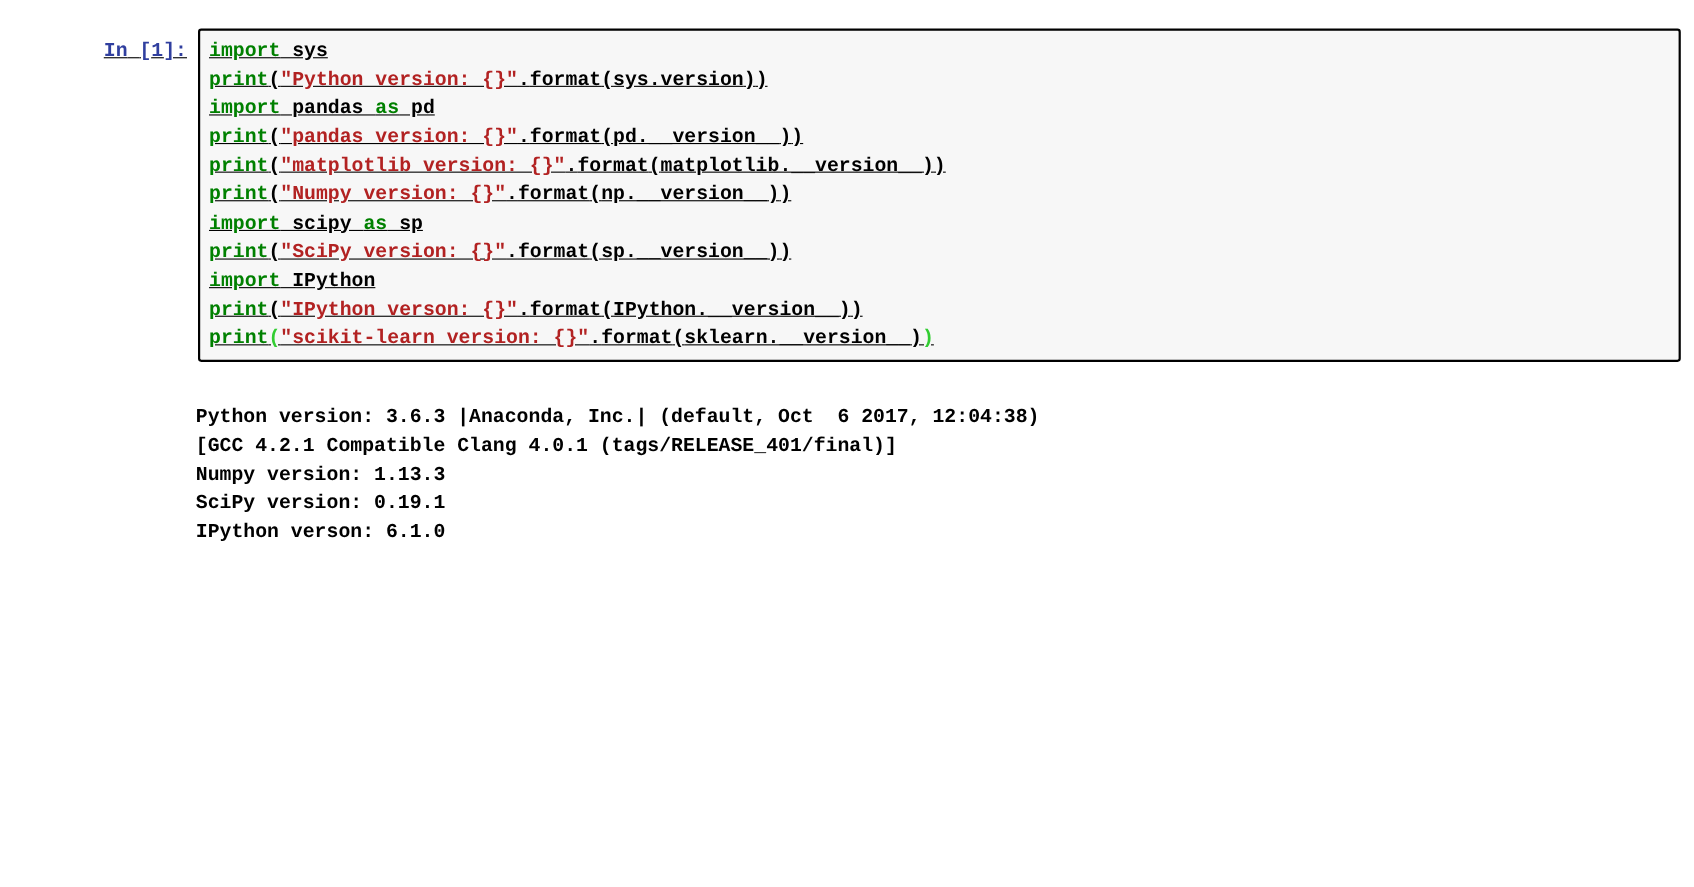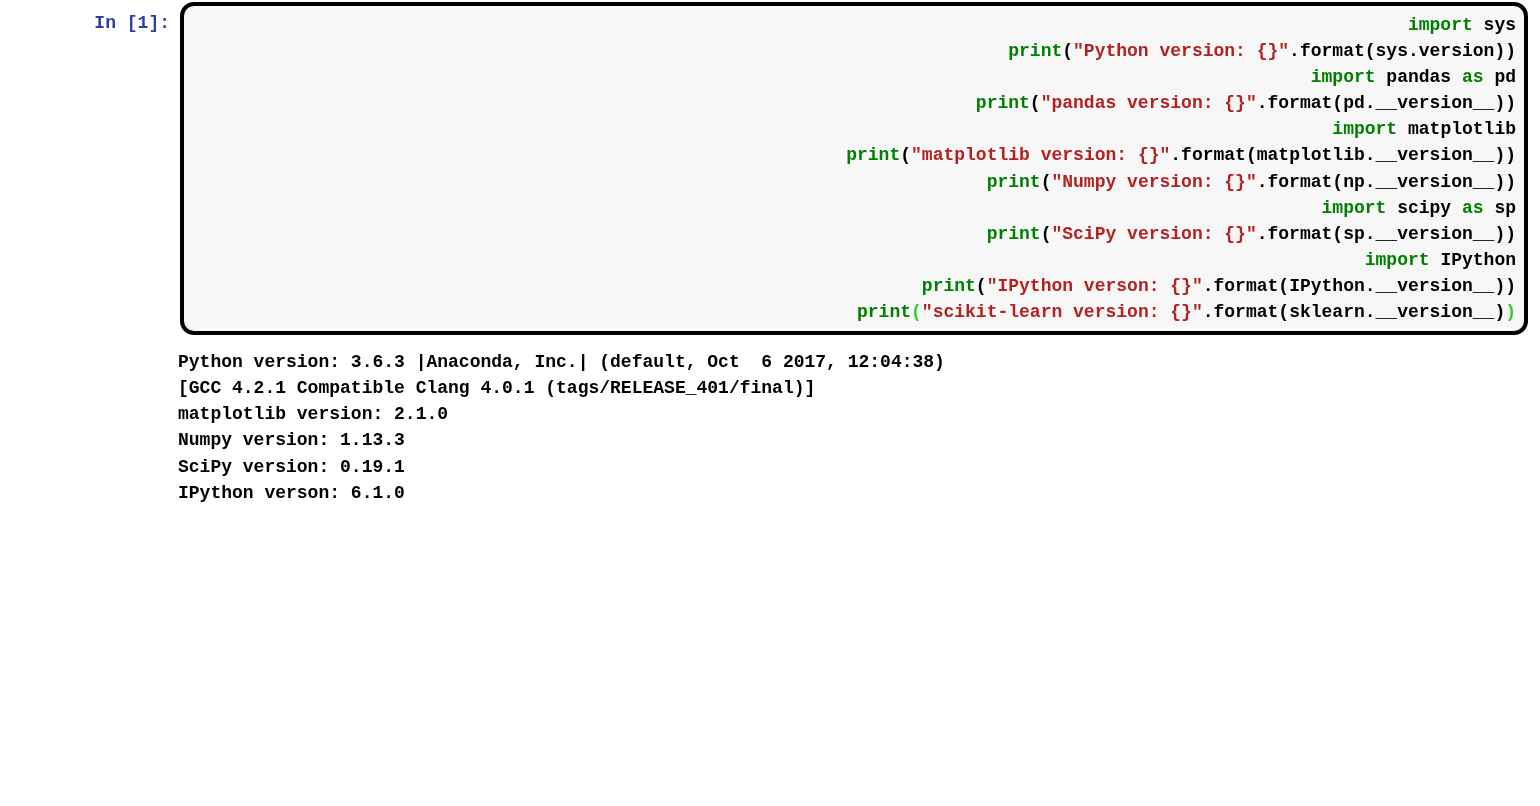--- a/index.html
+++ b/index.html
@@ -5,42 +5,42 @@
     body {
       margin: 0;
       padding: 0;
       background: #ffffff;
       font-family: Menlo, Monaco, Consolas, "Courier New", monospace;
       font-size: 18px;
       line-height: 1.45;
     }
     .cell {
       display: flex;
-      padding: 2px 0;
+      padding: 26px 0;
+      text-decoration: underline;
     }
     .prompt {
       width: 170px;
       flex-shrink: 0;
       text-align: right;
       padding-right: 10px;
       color: #303f9f;
       font-weight: bold;
       padding-top: 8px;
     }
     .prompt-bracket { color: #303f9f; }
     .prompt-num { color: #303f9f; }
     .prompt-in { color: #303f9f; }
     .input-area {
       flex: 1;
       background: #f7f7f7;
-      border: 4px solid #000000;
-      border-radius: 14px;
+      border: 2px solid #000000;
+      border-radius: 3px;
       padding: 6px 8px;
       margin-right: 12px;
-      text-align: right;
     }
     .output-row {
       display: flex;
       padding-top: 12px;
     }
     .output-spacer {
       width: 170px;
       flex-shrink: 0;
     }
     .output-area {
@@ -68,27 +68,26 @@
 
 <div class="cell">
   <div class="prompt">
     <span class="prompt-in">In</span><span> </span><span class="prompt-bracket">[</span><span class="prompt-num">1</span><span class="prompt-bracket">]:</span>
   </div>
   <div class="input-area">
     <div class="code-line"><span class="kw">import</span><span class="nm"> sys</span></div>
     <div class="code-line"><span class="fn">print</span><span class="paren-lvl0">(</span><span class="str">"Python version: {}"</span><span class="punct">.</span><span class="nm">format</span><span class="paren-lvl0">(</span><span class="nm">sys.version</span><span class="paren-lvl0">)</span><span class="paren-lvl0">)</span></div>
     <div class="code-line"><span class="kw">import</span><span class="nm"> pandas </span><span class="kw">as</span><span class="nm"> pd</span></div>
     <div class="code-line"><span class="fn">print</span><span class="paren-lvl0">(</span><span class="str">"pandas version: {}"</span><span class="punct">.</span><span class="nm">format</span><span class="paren-lvl0">(</span><span class="nm">pd.__version__</span><span class="paren-lvl0">)</span><span class="paren-lvl0">)</span></div>
-    <div class="code-line"><span class="kw">import</span><span class="nm"> matplotlib</span></div>
     <div class="code-line"><span class="fn">print</span><span class="paren-lvl0">(</span><span class="str">"matplotlib version: {}"</span><span class="punct">.</span><span class="nm">format</span><span class="paren-lvl0">(</span><span class="nm">matplotlib.__version__</span><span class="paren-lvl0">)</span><span class="paren-lvl0">)</span></div>
     <div class="code-line"><span class="fn">print</span><span class="paren-lvl0">(</span><span class="str">"Numpy version: {}"</span><span class="punct">.</span><span class="nm">format</span><span class="paren-lvl0">(</span><span class="nm">np.__version__</span><span class="paren-lvl0">)</span><span class="paren-lvl0">)</span></div>
     <div class="code-line"><span class="kw">import</span><span class="nm"> scipy </span><span class="kw">as</span><span class="nm"> sp</span></div>
     <div class="code-line"><span class="fn">print</span><span class="paren-lvl0">(</span><span class="str">"SciPy version: {}"</span><span class="punct">.</span><span class="nm">format</span><span class="paren-lvl0">(</span><span class="nm">sp.__version__</span><span class="paren-lvl0">)</span><span class="paren-lvl0">)</span></div>
     <div class="code-line"><span class="kw">import</span><span class="nm"> IPython</span></div>
     <div class="code-line"><span class="fn">print</span><span class="paren-lvl0">(</span><span class="str">"IPython verson: {}"</span><span class="punct">.</span><span class="nm">format</span><span class="paren-lvl0">(</span><span class="nm">IPython.__version__</span><span class="paren-lvl0">)</span><span class="paren-lvl0">)</span></div>
     <div class="code-line"><span class="fn">print</span><span class="paren-lvl1">(</span><span class="str">"scikit-learn version: {}"</span><span class="punct">.</span><span class="nm">format</span><span class="paren-lvl0">(</span><span class="nm">sklearn.__version__</span><span class="paren-lvl0">)</span><span class="paren-lvl1">)</span></div>
   </div>
 </div>
 
 <div class="output-row">
   <div class="output-spacer"></div>
-  <div class="output-area"><div>Python version: 3.6.3 |Anaconda, Inc.| (default, Oct  6 2017, 12:04:38)</div><div>[GCC 4.2.1 Compatible Clang 4.0.1 (tags/RELEASE_401/final)]</div><div>matplotlib version: 2.1.0</div><div>Numpy version: 1.13.3</div><div>SciPy version: 0.19.1</div><div>IPython verson: 6.1.0</div></div>
+  <div class="output-area"><div>Python version: 3.6.3 |Anaconda, Inc.| (default, Oct  6 2017, 12:04:38)</div><div>[GCC 4.2.1 Compatible Clang 4.0.1 (tags/RELEASE_401/final)]</div><div>Numpy version: 1.13.3</div><div>SciPy version: 0.19.1</div><div>IPython verson: 6.1.0</div></div>
 </div>
 
 </body></html>

